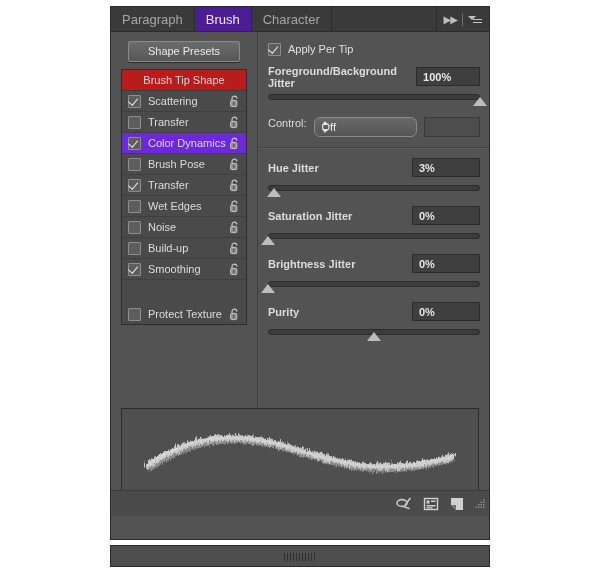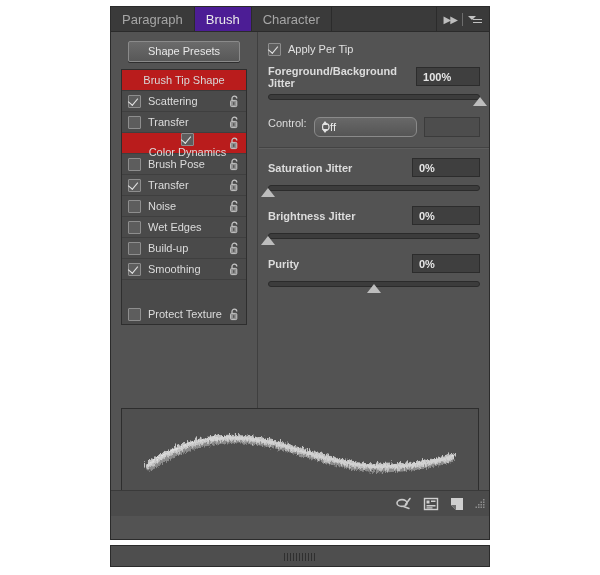--- a/index.html
+++ b/index.html
@@ -79,21 +79,21 @@
     height: 20px; line-height: 20px; text-align: center;
     font-size: 11px; color: #d8d8d8; background: #b91c1c;
     border-bottom: 1px solid #3a3a3a; user-select: none;
   }
   .opt {
     position: relative; height: 20px; display: flex; align-items: center;
     border-bottom: 1px solid #3f3f3f;
     cursor: default; user-select: none;
   }
   .opt:last-child { border-bottom: none; margin-top: 24px; }
-  .opt.sel { background: #b91c1c; flex-direction: column; }
+  .opt.sel { background: #6d28d9; }
   .cb {
     width: 11px; height: 11px; margin-left: 6px; flex: none;
     background: #5d5d5d; border: 1px solid #8e8e8e; border-radius: 1px;
     position: relative;
   }
   .cb.on::after {
     content: ""; position: absolute; left: 1px; top: 0px;
     width: 5px; height: 8px; border: solid #e2e2e2;
     border-width: 0 1.6px 1.6px 0; transform: rotate(40deg);
   }
@@ -274,30 +274,30 @@
               <span class="cb on"></span>
               <span class="optlabel">Transfer</span>
               <span class="lock"><svg viewBox="0 0 11 13" width="11" height="13">
                   <path d="M3,5.5 V3.6 A2.4,2.4 0 0 1 7.8,3.6" fill="none" stroke="#c4c4c4" stroke-width="1.3"></path>
                   <rect x="1.6" y="5.4" width="6.2" height="6.2" rx="1" fill="#8f8f8f" stroke="#c4c4c4" stroke-width="1"></rect>
                   <rect x="4.3" y="7.2" width="1" height="2.6" fill="#3d3d3d"></rect>
                 </svg></span>
             </div>
             <div class="opt">
               <span class="cb"></span>
+              <span class="optlabel">Wet Edges</span>
+              <span class="lock"><svg viewBox="0 0 11 13" width="11" height="13">
+                  <path d="M3,5.5 V3.6 A2.4,2.4 0 0 1 7.8,3.6" fill="none" stroke="#c4c4c4" stroke-width="1.3"></path>
+                  <rect x="1.6" y="5.4" width="6.2" height="6.2" rx="1" fill="#8f8f8f" stroke="#c4c4c4" stroke-width="1"></rect>
+                  <rect x="4.3" y="7.2" width="1" height="2.6" fill="#3d3d3d"></rect>
+                </svg></span>
+            </div>
+            <div class="opt">
+              <span class="cb"></span>
               <span class="optlabel">Noise</span>
-              <span class="lock"><svg viewBox="0 0 11 13" width="11" height="13">
-                  <path d="M3,5.5 V3.6 A2.4,2.4 0 0 1 7.8,3.6" fill="none" stroke="#c4c4c4" stroke-width="1.3"></path>
-                  <rect x="1.6" y="5.4" width="6.2" height="6.2" rx="1" fill="#8f8f8f" stroke="#c4c4c4" stroke-width="1"></rect>
-                  <rect x="4.3" y="7.2" width="1" height="2.6" fill="#3d3d3d"></rect>
-                </svg></span>
-            </div>
-            <div class="opt">
-              <span class="cb"></span>
-              <span class="optlabel">Wet Edges</span>
               <span class="lock"><svg viewBox="0 0 11 13" width="11" height="13">
                   <path d="M3,5.5 V3.6 A2.4,2.4 0 0 1 7.8,3.6" fill="none" stroke="#c4c4c4" stroke-width="1.3"></path>
                   <rect x="1.6" y="5.4" width="6.2" height="6.2" rx="1" fill="#8f8f8f" stroke="#c4c4c4" stroke-width="1"></rect>
                   <rect x="4.3" y="7.2" width="1" height="2.6" fill="#3d3d3d"></rect>
                 </svg></span>
             </div>
             <div class="opt">
               <span class="cb"></span>
               <span class="optlabel">Build-up</span>
               <span class="lock"><svg viewBox="0 0 11 13" width="11" height="13">
@@ -353,20 +353,30 @@
               <i></i>
                 <i></i>
             </span>
           </span>
           <span class="blankfield"></span>
         </div>
 
         <div class="rowdiv"></div>
 
         <div id="sliderhost">
+            <div class="ctlgroup">
+              <div class="hdrline">
+                <span class="ctlname">Hue Jitter</span>
+                <span class="numfield">3%</span>
+              </div>
+              <div class="slider">
+                <span class="track"></span>
+                <span class="thumb" style="left: 3%;"></span>
+              </div>
+            </div>
             <div class="ctlgroup">
               <div class="hdrline">
                 <span class="ctlname">Saturation Jitter</span>
                 <span class="numfield">0%</span>
               </div>
               <div class="slider">
                 <span class="track"></span>
                 <span class="thumb" style="left: 0%;"></span>
               </div>
             </div>

